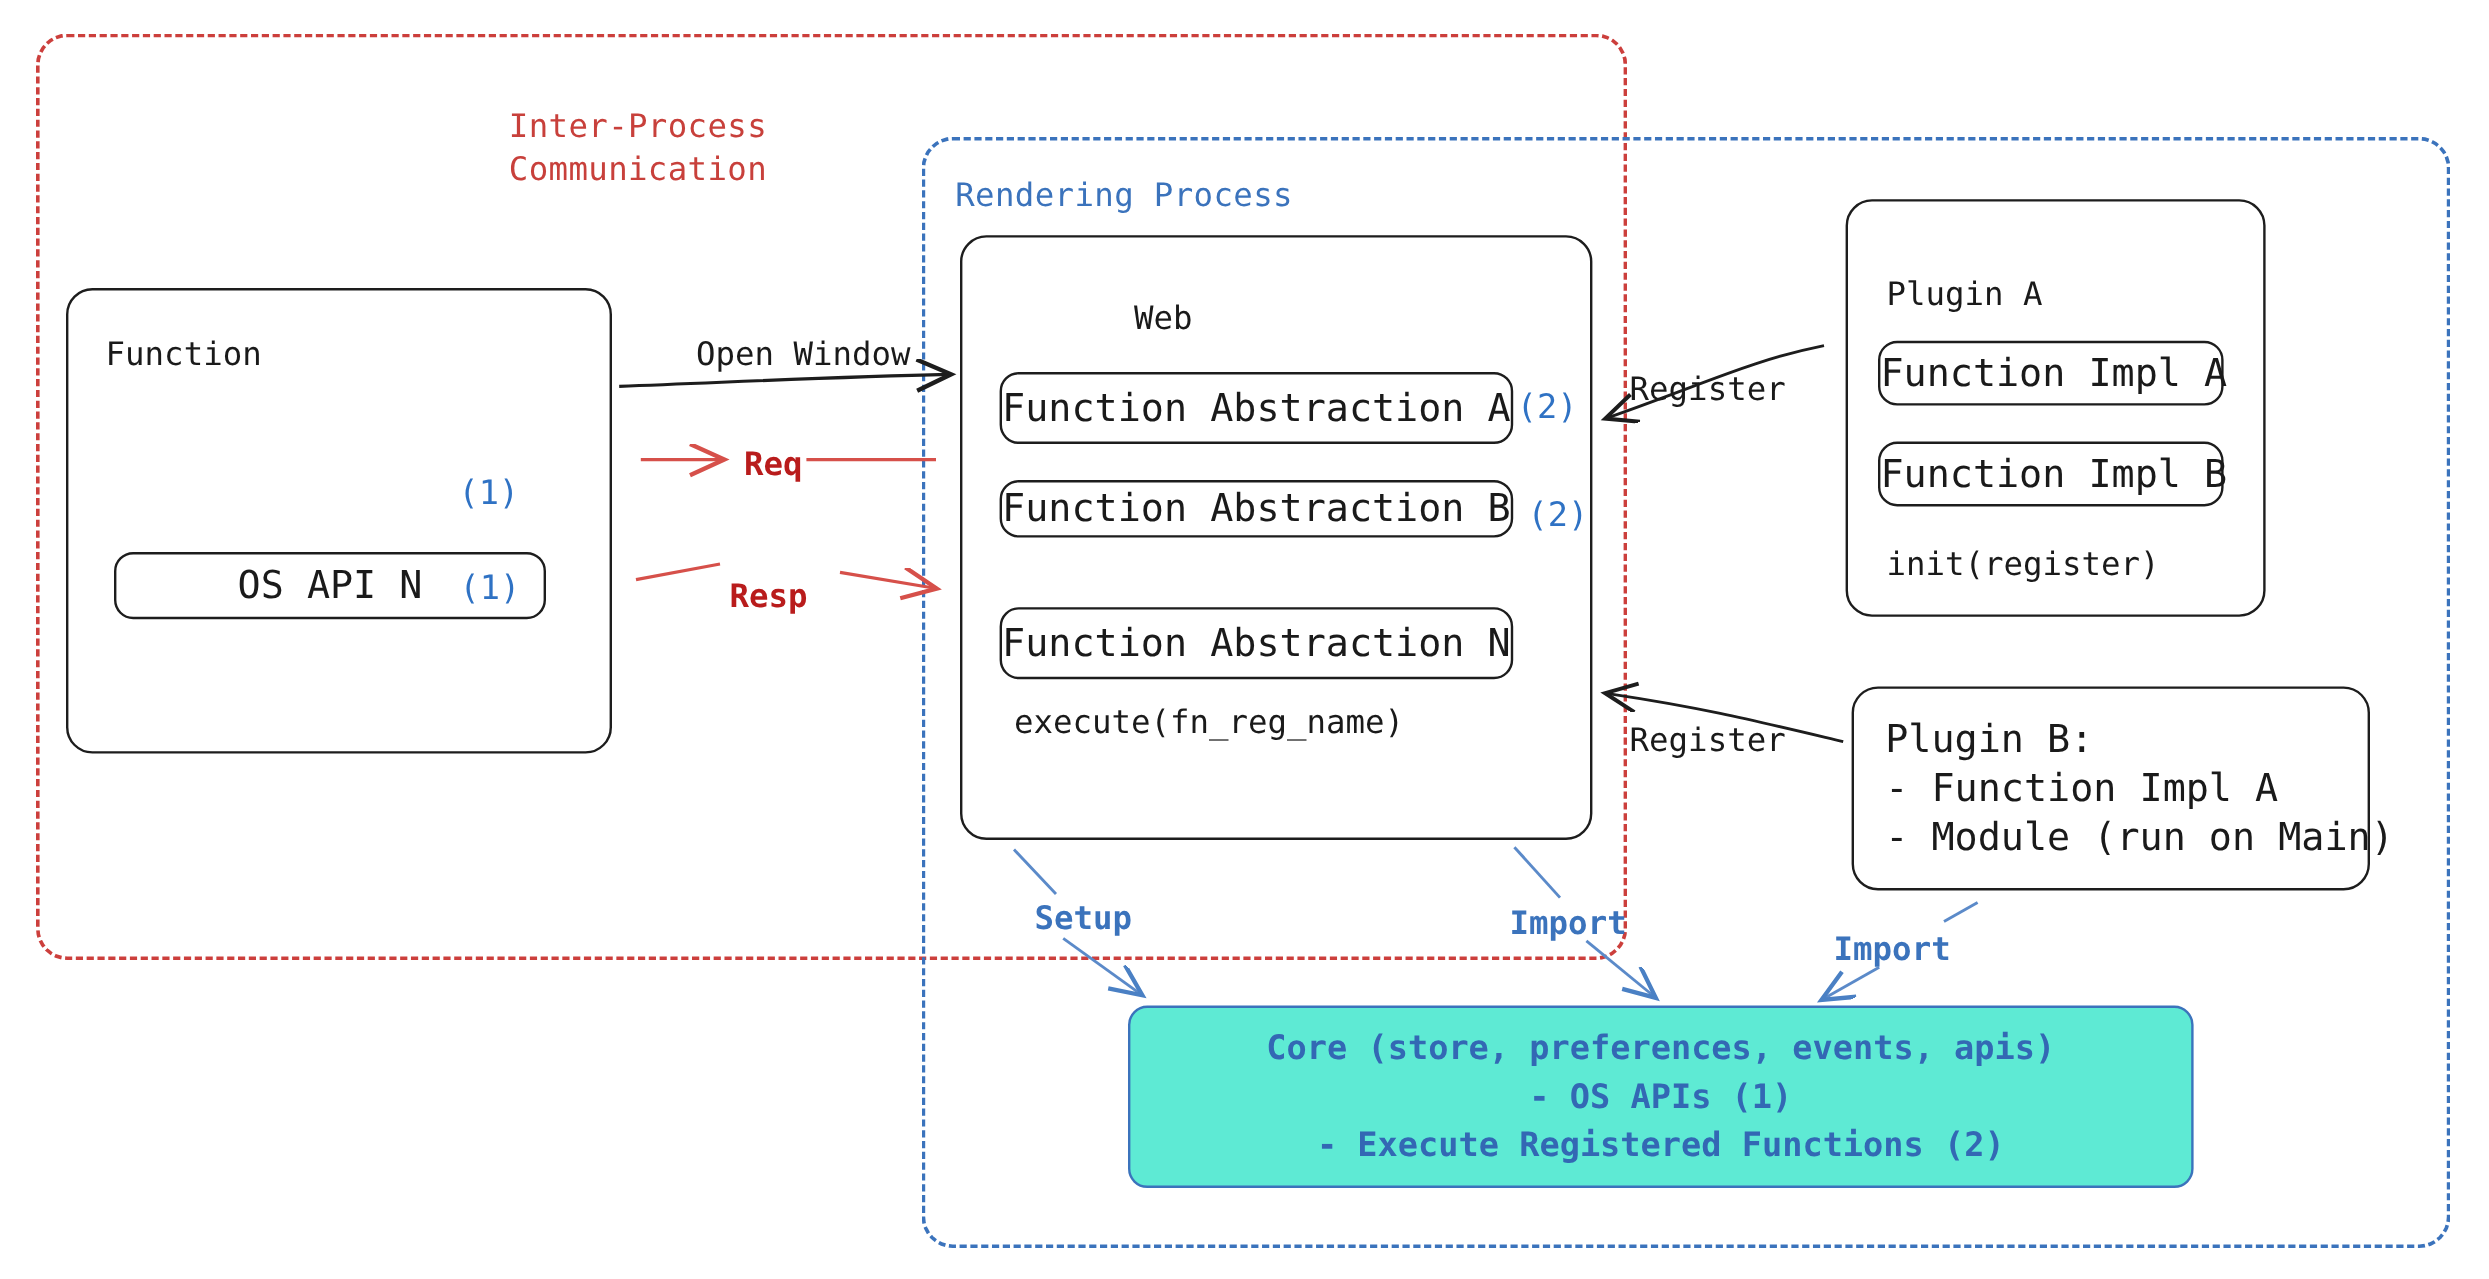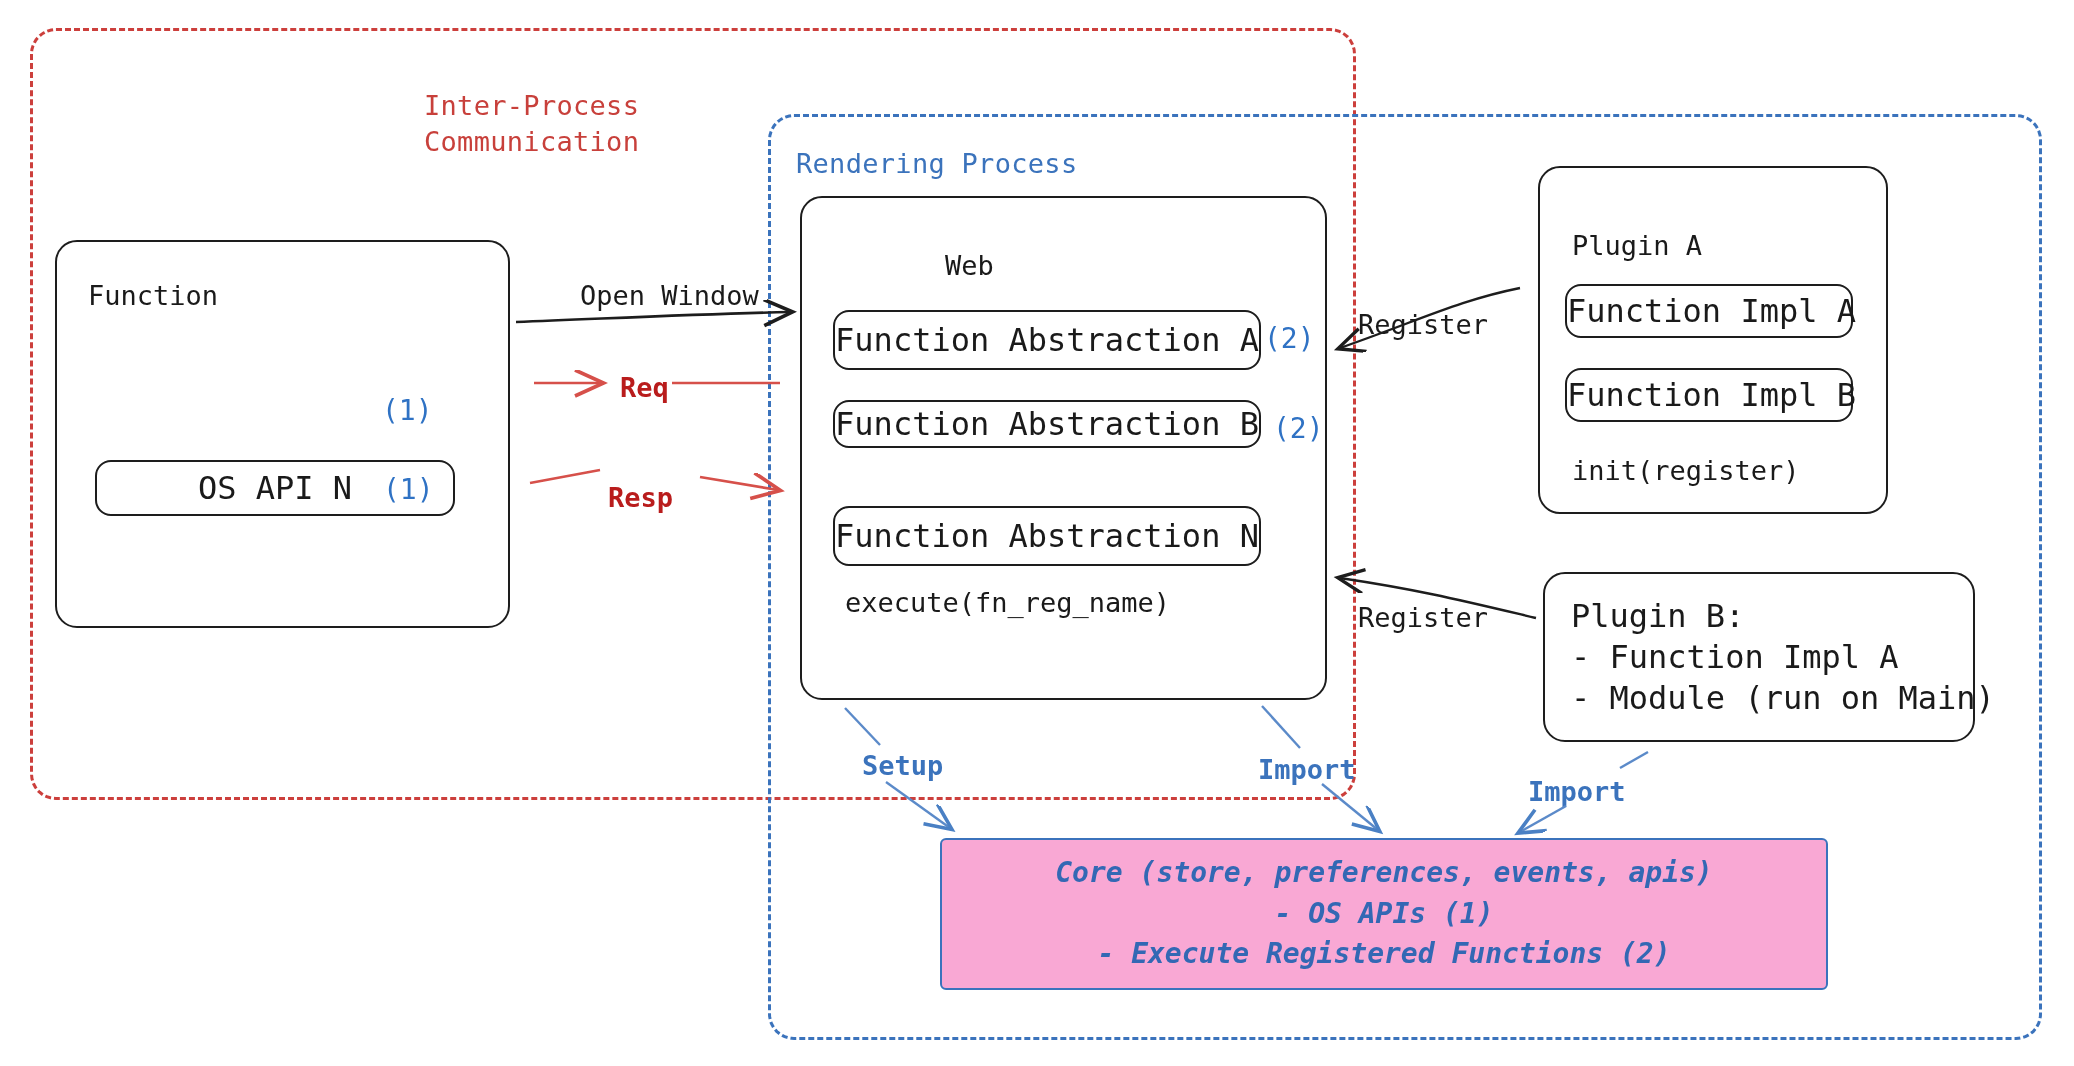--- a/index.html
+++ b/index.html
@@ -103,23 +103,22 @@
     color: #1a1a1a;
   }
   .lbl.red   { color: #b91c1c; font-weight: bold; }
   .lbl.blue  { color: #3b73bc; font-weight: bold; }
 
   
   .corebox {
     position: absolute;
     box-sizing: border-box;
     border: 2.5px solid #3b73bc;
-    border-radius: 6px;
-    background: #f9a8d4;
-    font-style: italic;
+    border-radius: 16px;
+    background: #5eead4;
   }
   .core-text {
     position: absolute;
     left: 0; right: 0;
     top: 50%;
     transform: translateY(-50%);
     text-align: center;
     color: #3368b4;
     font-size: 28px;
     font-weight: bold;

